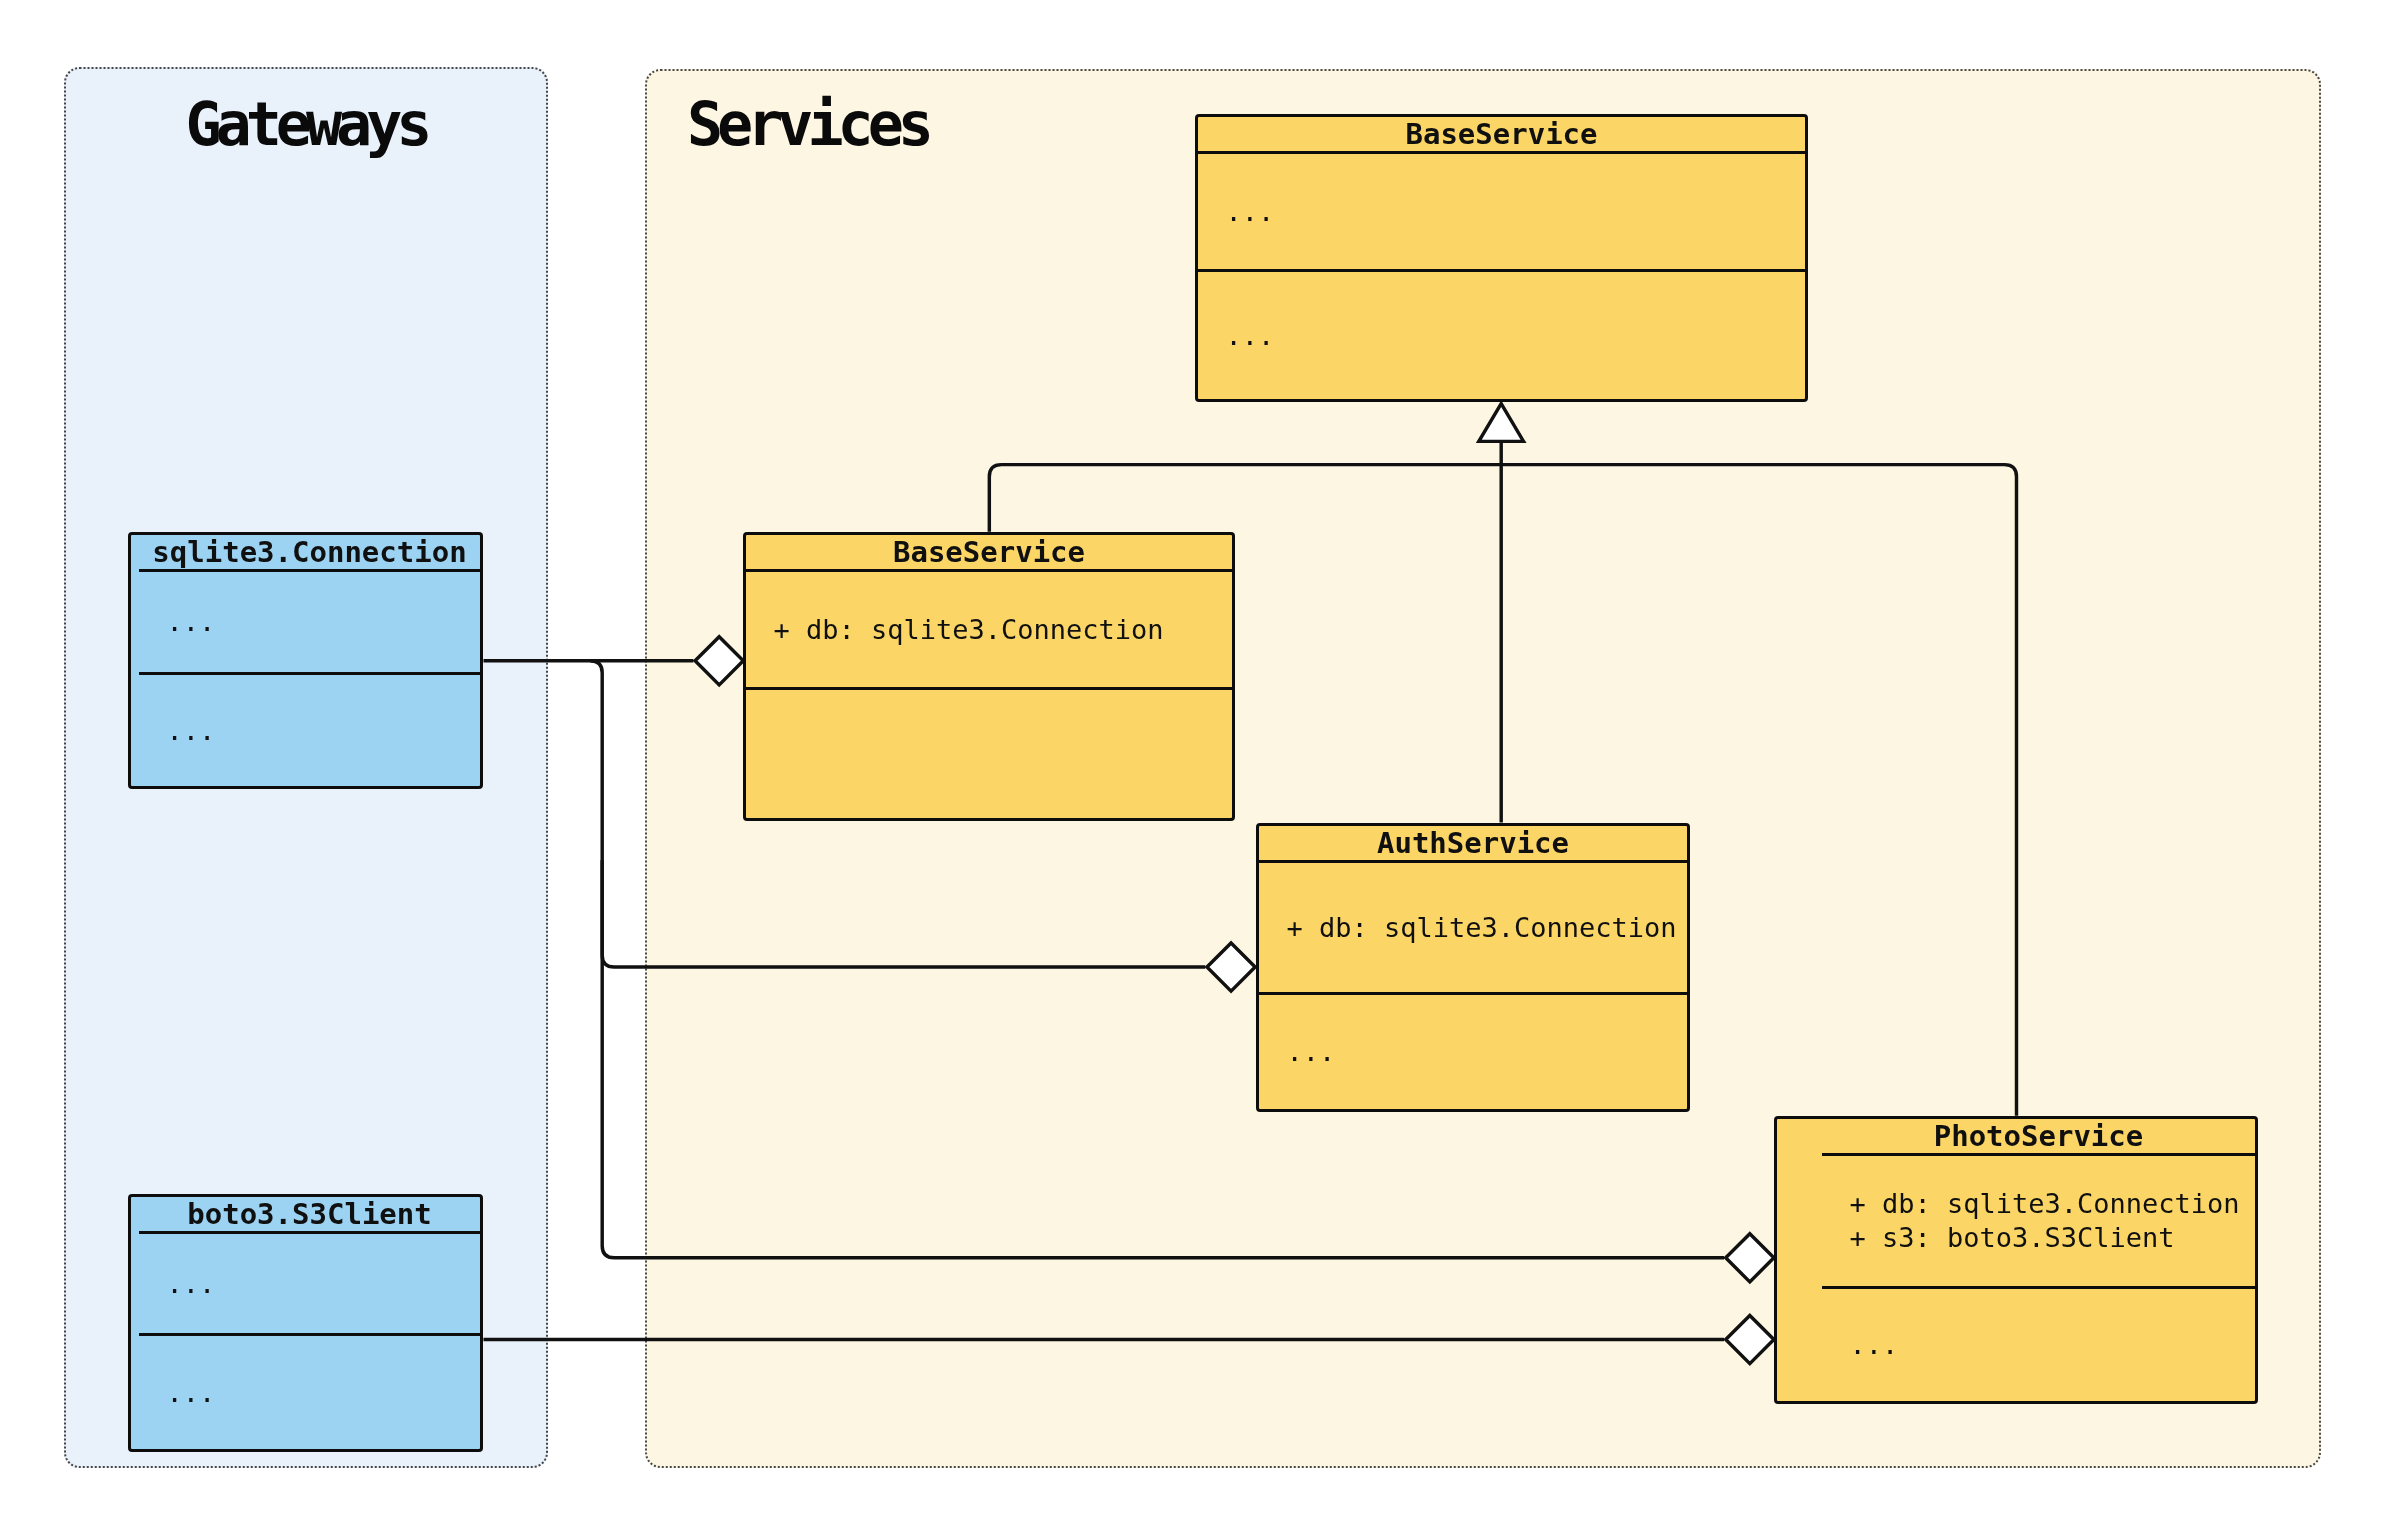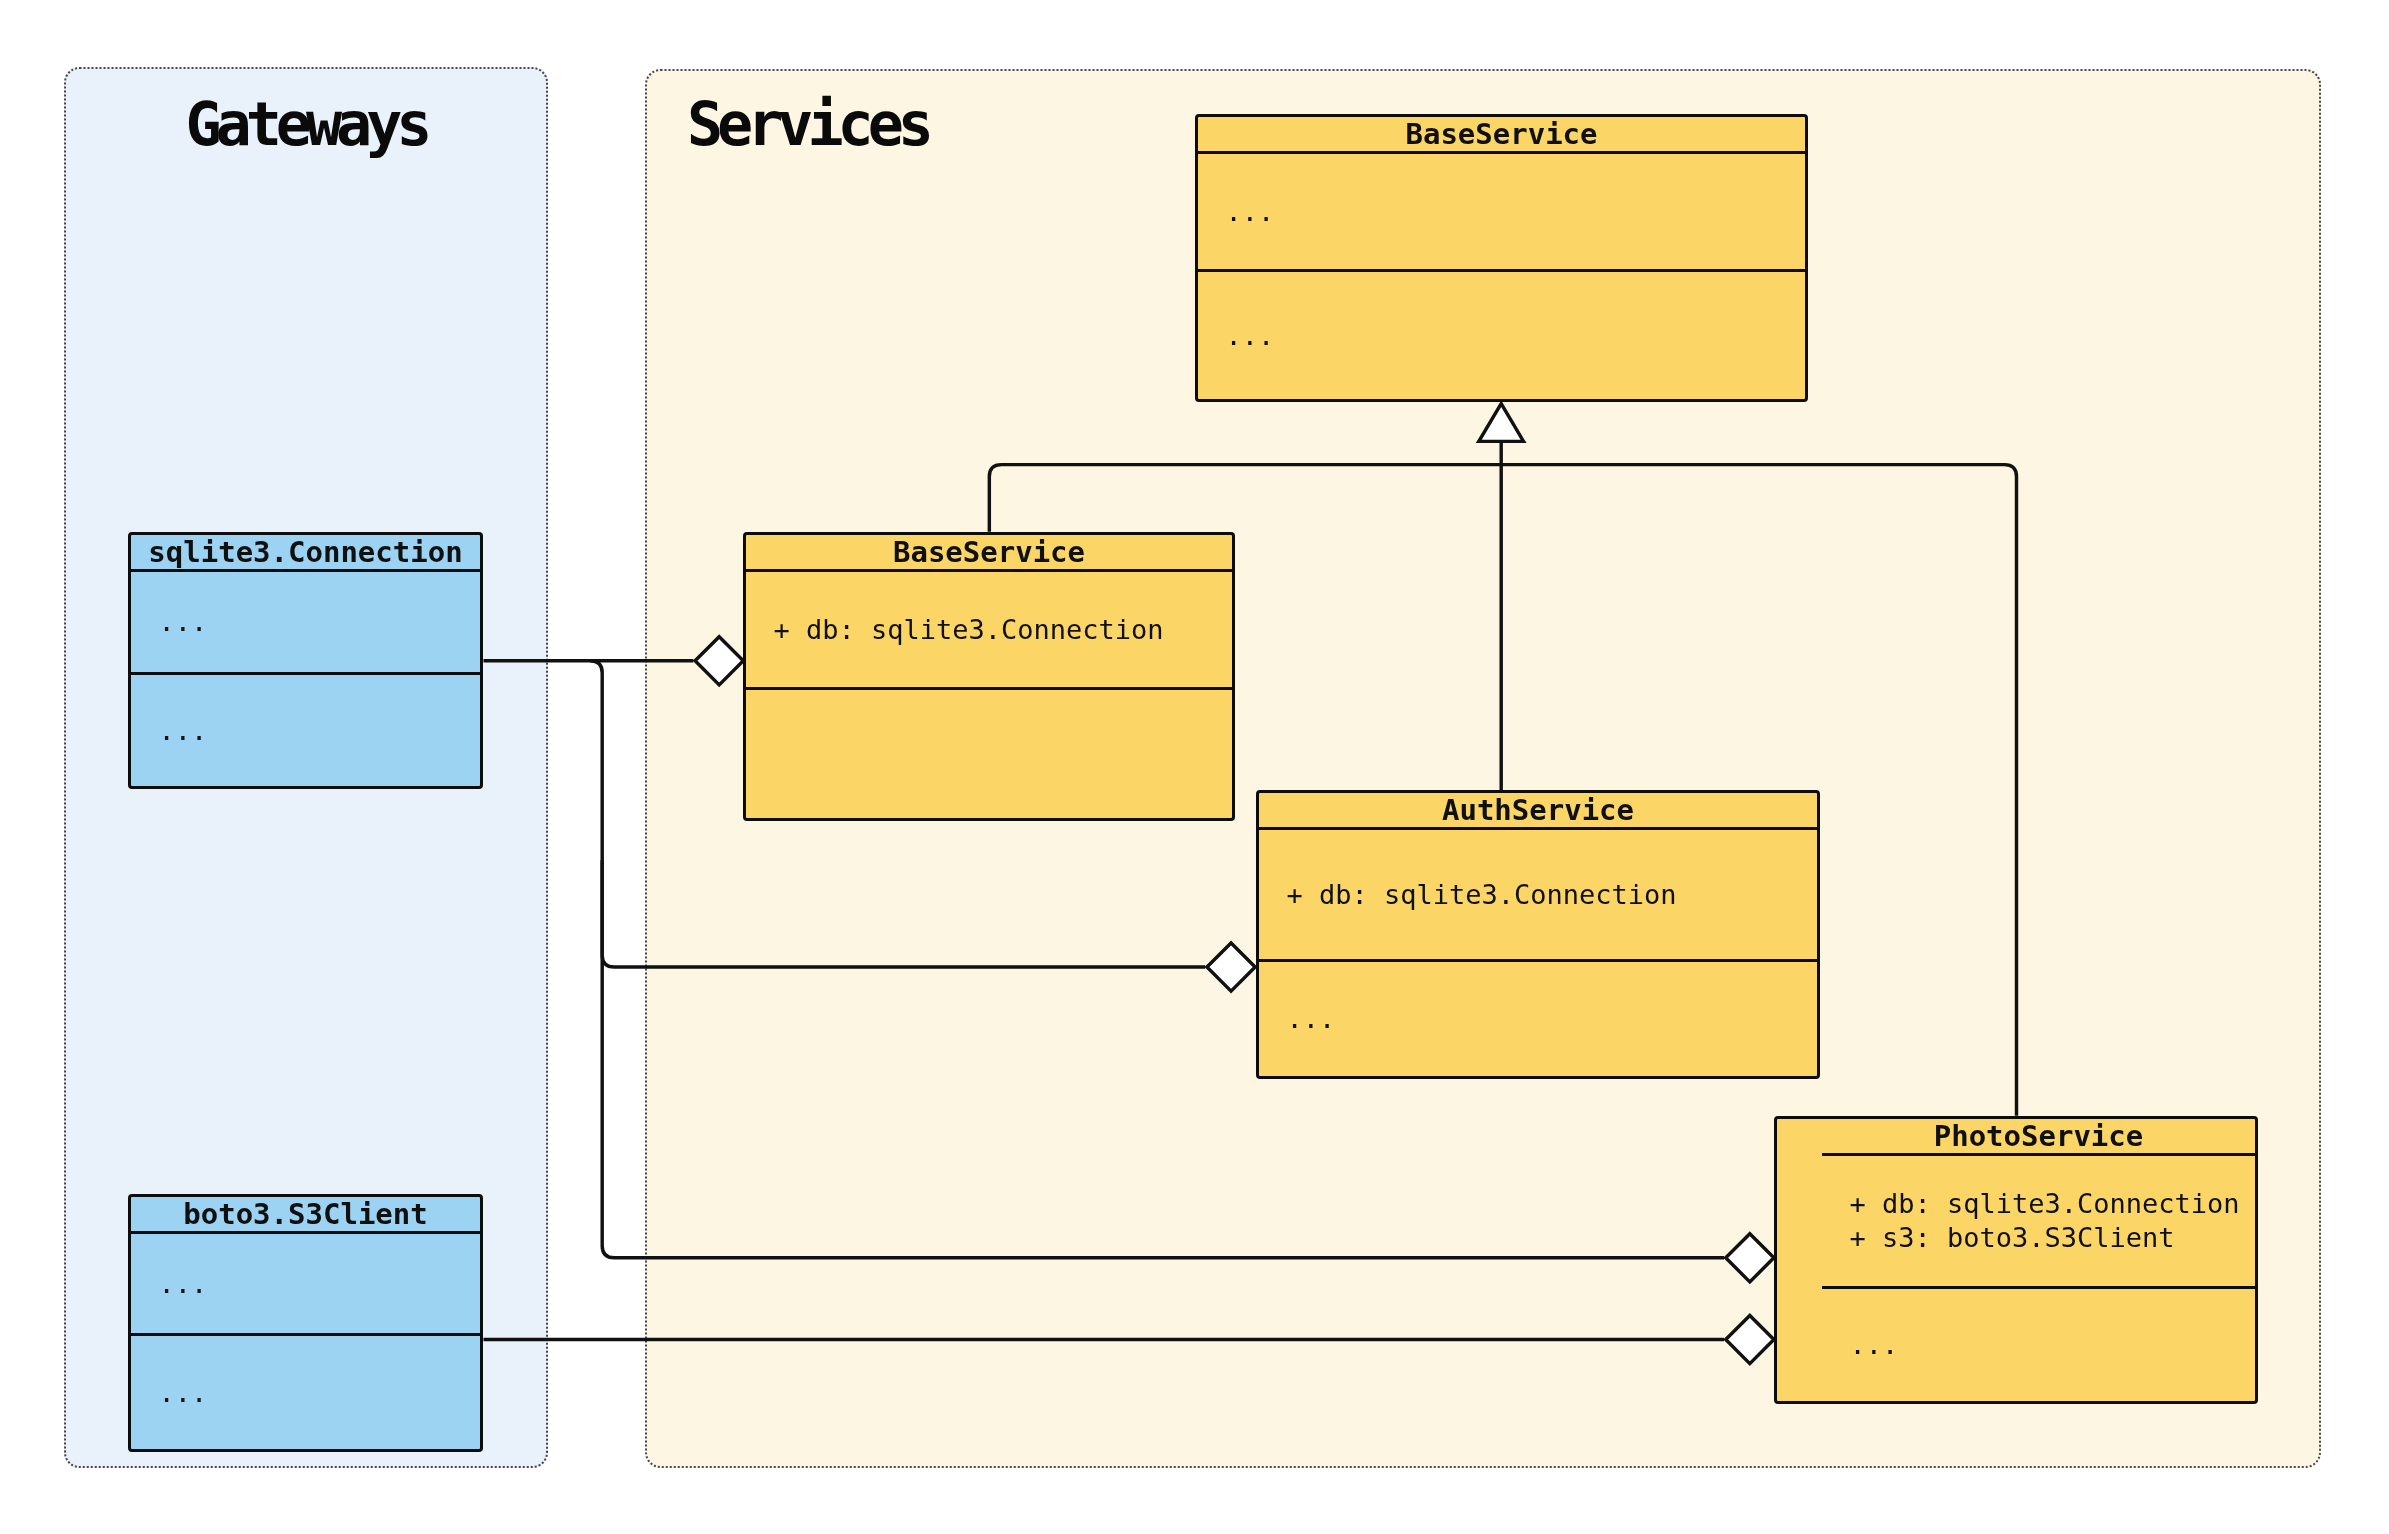--- a/index.html
+++ b/index.html
@@ -18,21 +18,21 @@
     position:absolute;top:93px;font-weight:bold;font-size:60px;
     letter-spacing:-6px;line-height:1.05;color:#0a0a0a;white-space:nowrap;
   }
   #t-gateways{left:64px;width:484px;text-align:center;}
   #t-services{left:687px;}
   .cls{
     position:absolute;box-sizing:border-box;display:flex;flex-direction:column;
     border:3.4px solid #0d0d0d;border-radius:4px;overflow:hidden;
   }
   .cls.yellow{background:var(--service-fill,#fbd666);}
-  .cls.blue{background:var(--gateway-fill,#9cd2f2);}
+  .cls.blue{background:var(--gateway-fill,#9cd2f2);padding-left:8px;}
   .cls .hd{
     flex:none;box-sizing:border-box;border-bottom:3.4px solid #0d0d0d;
     display:flex;align-items:center;justify-content:center;
     font-weight:bold;font-size:29px;white-space:nowrap;
   }
   .cls .attrs{
     flex:none;box-sizing:border-box;border-bottom:3.4px solid #0d0d0d;
     display:flex;flex-direction:column;justify-content:center;
     padding-left:27.5px;font-size:27px;line-height:34px;white-space:nowrap;
   }
@@ -86,21 +86,21 @@
 </div>
 
 <div class="cls yellow" style="left:743px;top:532px;width:492px;height:289px;">
   <div class="hd">BaseService</div>
   <div class="attrs" style="height:118px">
     <div>+ db: sqlite3.Connection</div>
   </div>
   <div class="meths"></div>
 </div>
 
-<div class="cls yellow" style="left:1256px;top:790px;width:564px;height:289px;">
+<div class="cls yellow" style="left:1256px;top:823px;width:434px;height:289px;">
   <div class="hd">AuthService</div>
   <div class="attrs" style="height:132px">
     <div>+ db: sqlite3.Connection</div>
   </div>
   <div class="meths">
     <div>...</div>
   </div>
 </div>
 
 <div class="cls yellow" style="left:1774px;top:1116px;width:484px;height:288px;padding-left:45px;">

